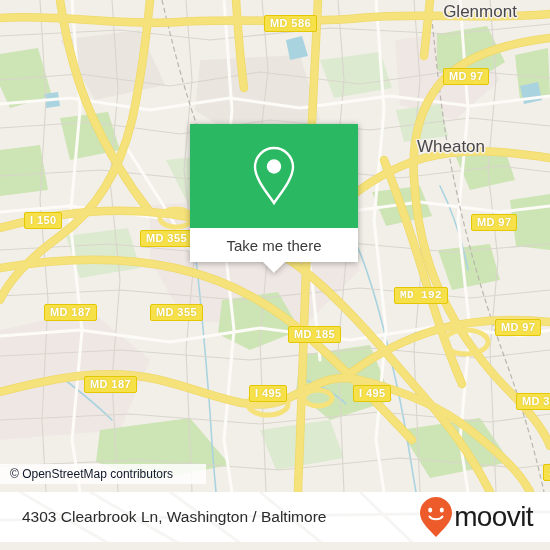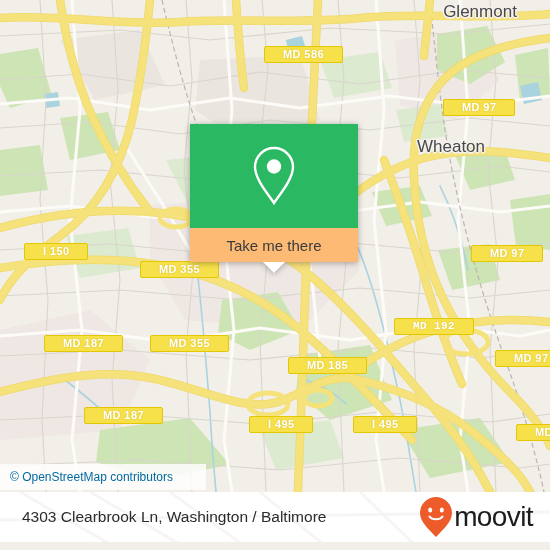--- a/index.html
+++ b/index.html
@@ -25,25 +25,24 @@
     position: absolute;
     background: #f7e14a;
     border: 1px solid #e3c700;
     border-radius: 2px;
     color: #ffffff;
     font-size: 11px;
     font-weight: bold;
     letter-spacing: .4px;
     line-height: 15px;
     height: 17px;
-    padding: 0 18px;
+    padding: 0 5px;
     text-align: center;
     white-space: nowrap;
     text-shadow: 0 0 2px rgba(150,120,0,.35);
-    margin-top: 31px;
   }
 
   
   .place {
     position: absolute;
     color: #49484a;
     font-size: 17px;
     font-weight: normal;
     white-space: nowrap;
     text-align: right;
@@ -60,44 +59,44 @@
     width: 168px;
     filter: drop-shadow(0 1px 3px rgba(0,0,0,.32));
   }
   #popup-head {
     height: 104px;
     background: #2bb862;
     display: flex; align-items: center; justify-content: center;
   }
   #popup-foot {
     height: 34px;
-    background: #fdba74;
+    background: #ffffff;
     display: flex; align-items: center; justify-content: center;
     color: #3b3b3b;
     font-size: 15px;
   }
   #popup-tail {
     position: absolute;
     left: 50%; top: 138px;
     width: 0; height: 0;
     margin-left: -11px;
     border-left: 11px solid transparent;
     border-right: 11px solid transparent;
     border-top: 11px solid #ffffff;
   }
 
   
   #osm-bar {
     position: absolute;
     left: 0; top: 464px;
-    height: 26px; width: 206px;
+    height: 20px; width: 206px;
     background: rgba(255,255,255,.82);
     display: flex; align-items: center;
     padding-left: 10px;
-    color: #0369a1;
+    color: #0f172a;
     font-size: 12px;
   }
 
   
   #footer {
     position: absolute;
     left: 0; top: 492px;
     width: 550px; height: 50px;
     background: #ffffff;
     display: flex; align-items: center;

